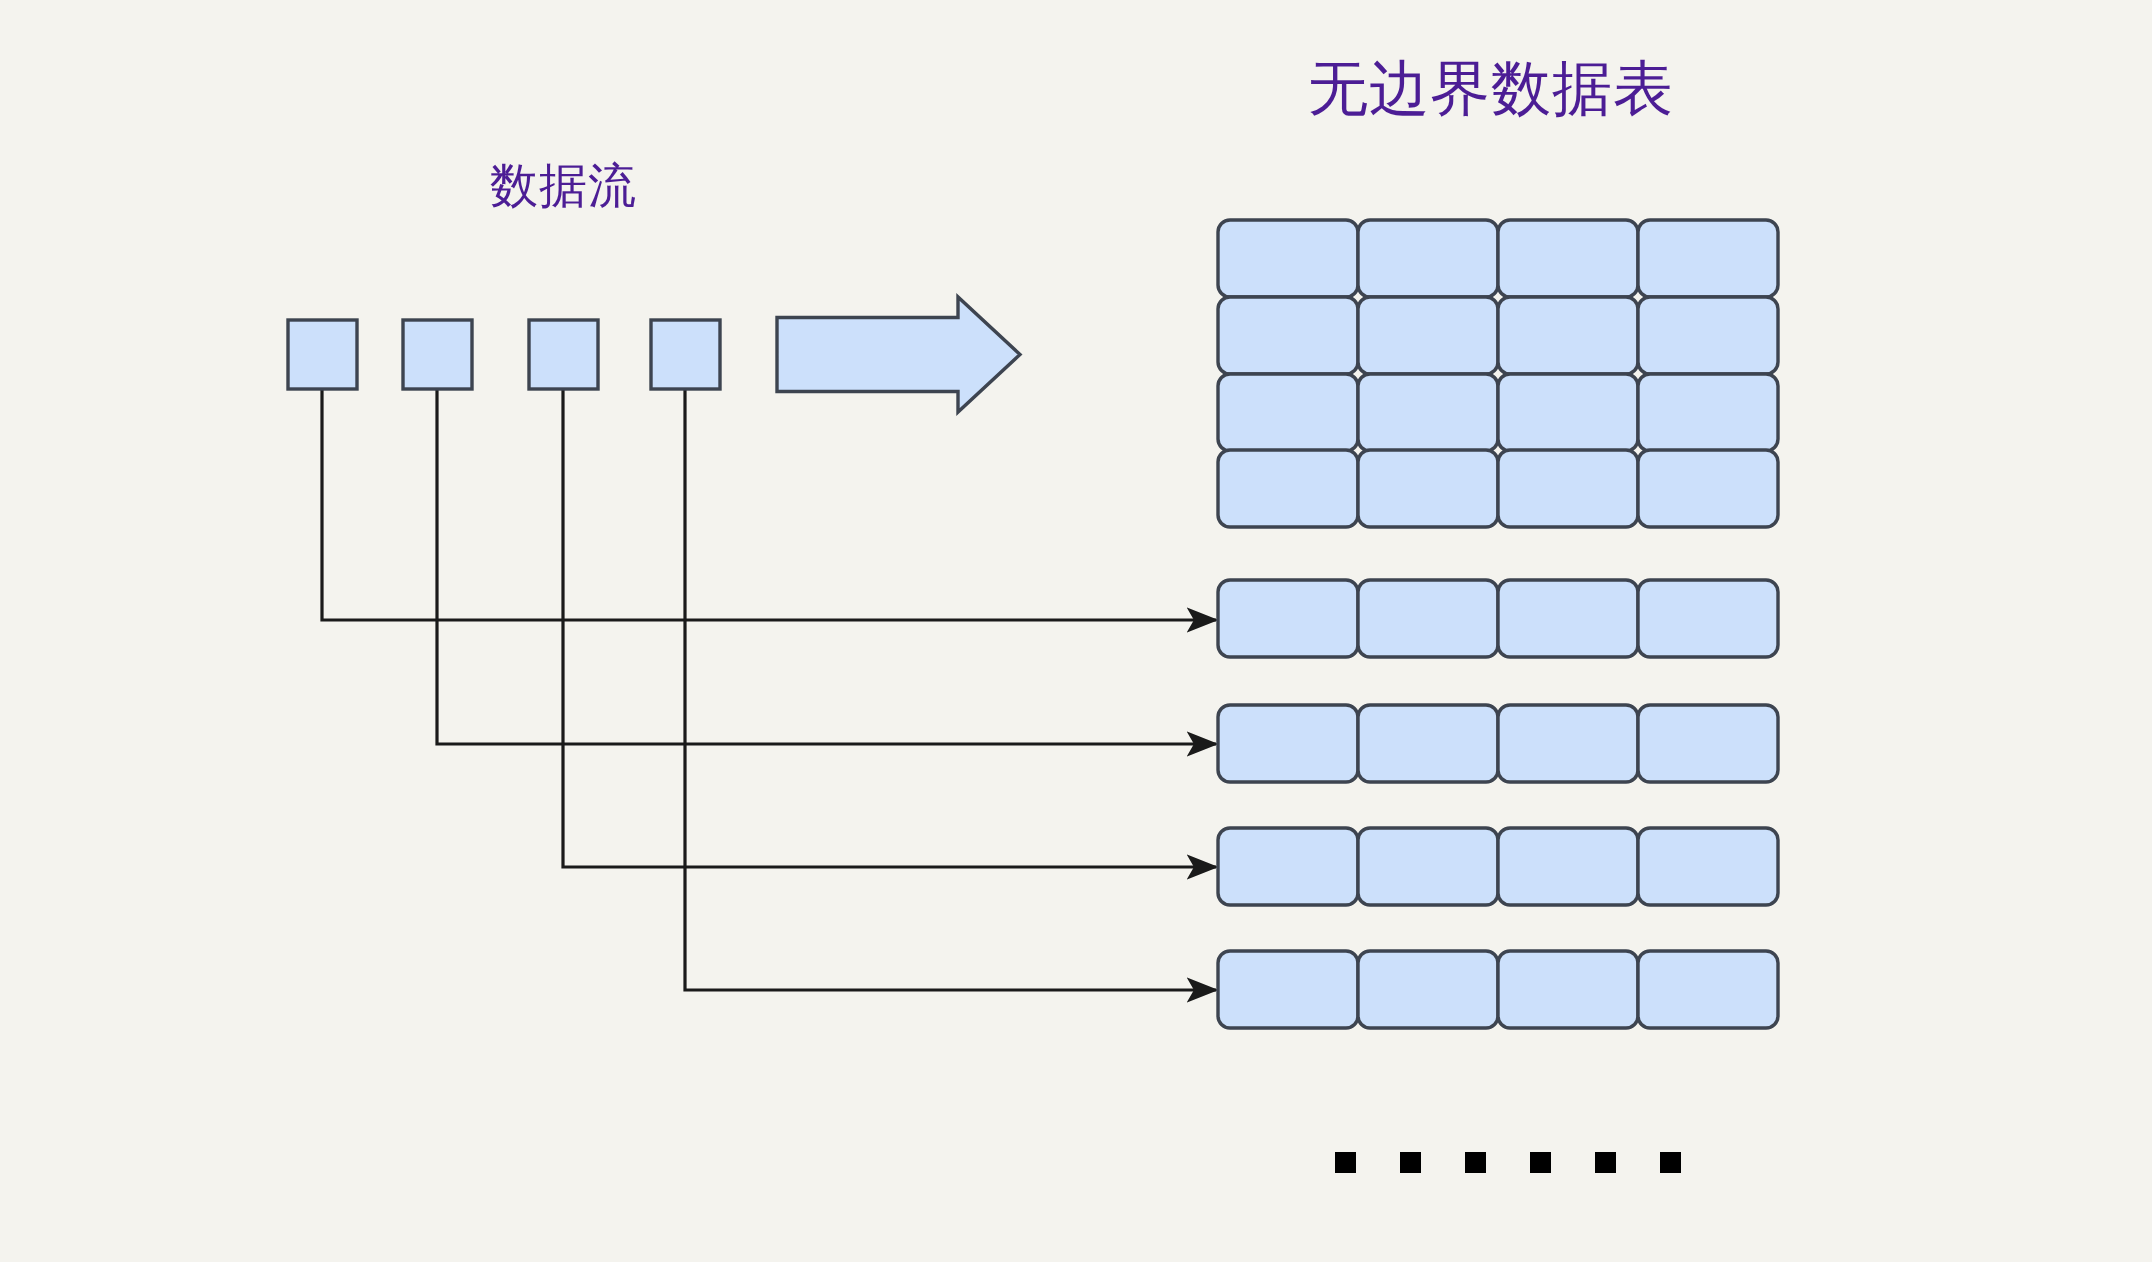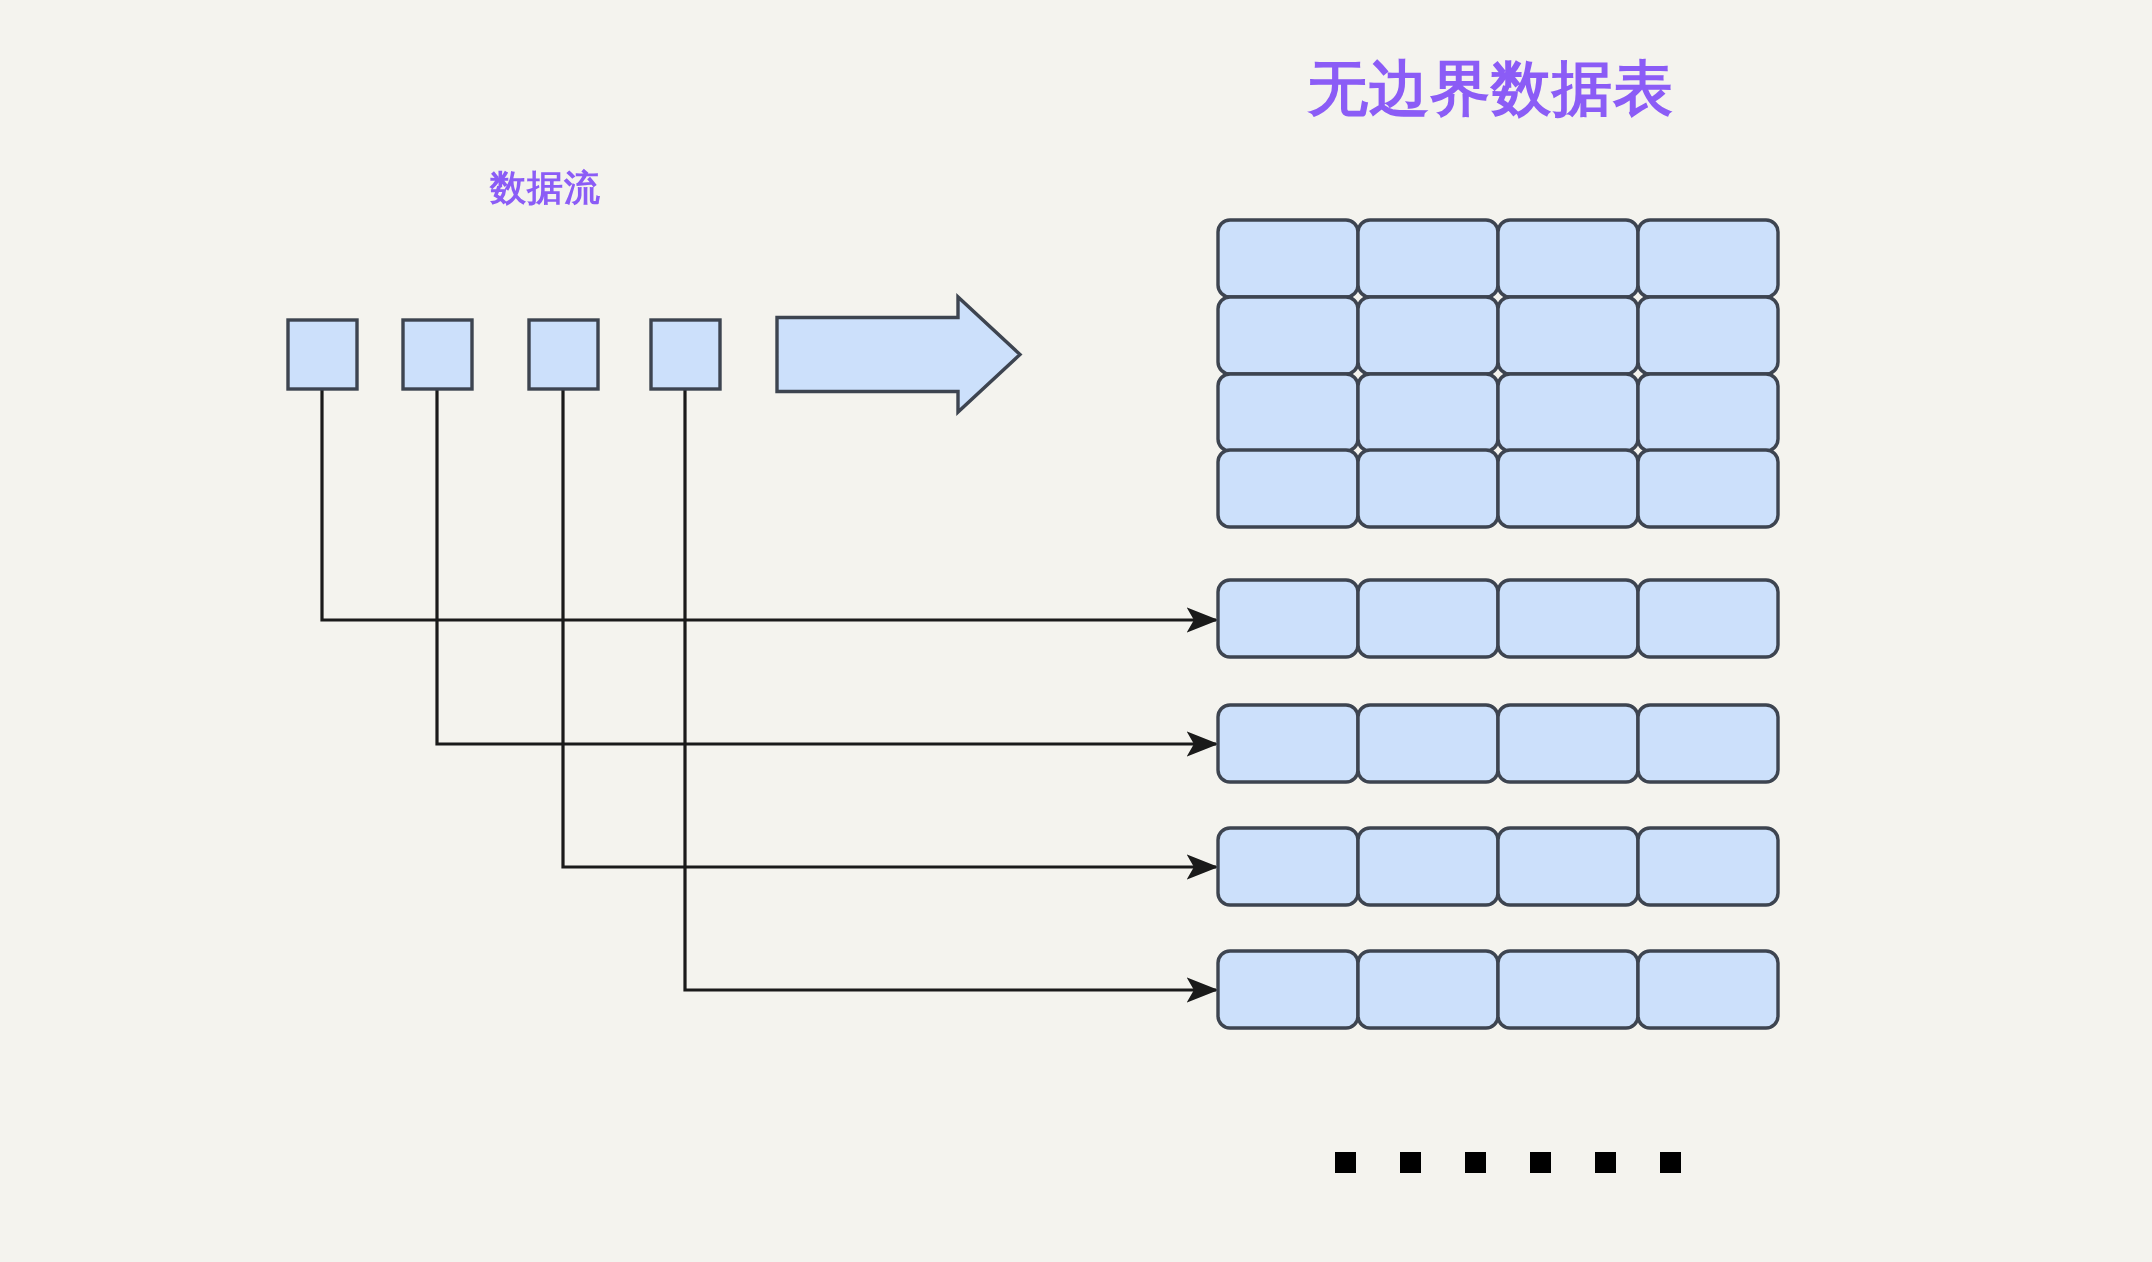--- a/index.html
+++ b/index.html
@@ -21,35 +21,35 @@
   }
   svg.layer {
     position: absolute;
     top: 0;
     left: 0;
     width: 2152px;
     height: 1262px;
   }
   .diagram-label {
     position: absolute;
-    color: #8b5cf6;
-    font-weight: 700;
+    color: #4c1d95;
+    font-weight: 400;
     white-space: nowrap;
     letter-spacing: 1px;
   }
   #label-table-title {
     left: 1308px;
     top: 56px;
     font-size: 60px;
     line-height: 1.1;
   }
   #label-stream {
     left: 490px;
-    top: 168px;
-    font-size: 36px;
+    top: 160px;
+    font-size: 48px;
     line-height: 1.1;
   }
 </style>
 </head>
 <body>
 
 <div id="canvas">
 
   <div class="diagram-label" id="label-table-title">无边界数据表</div>
 

